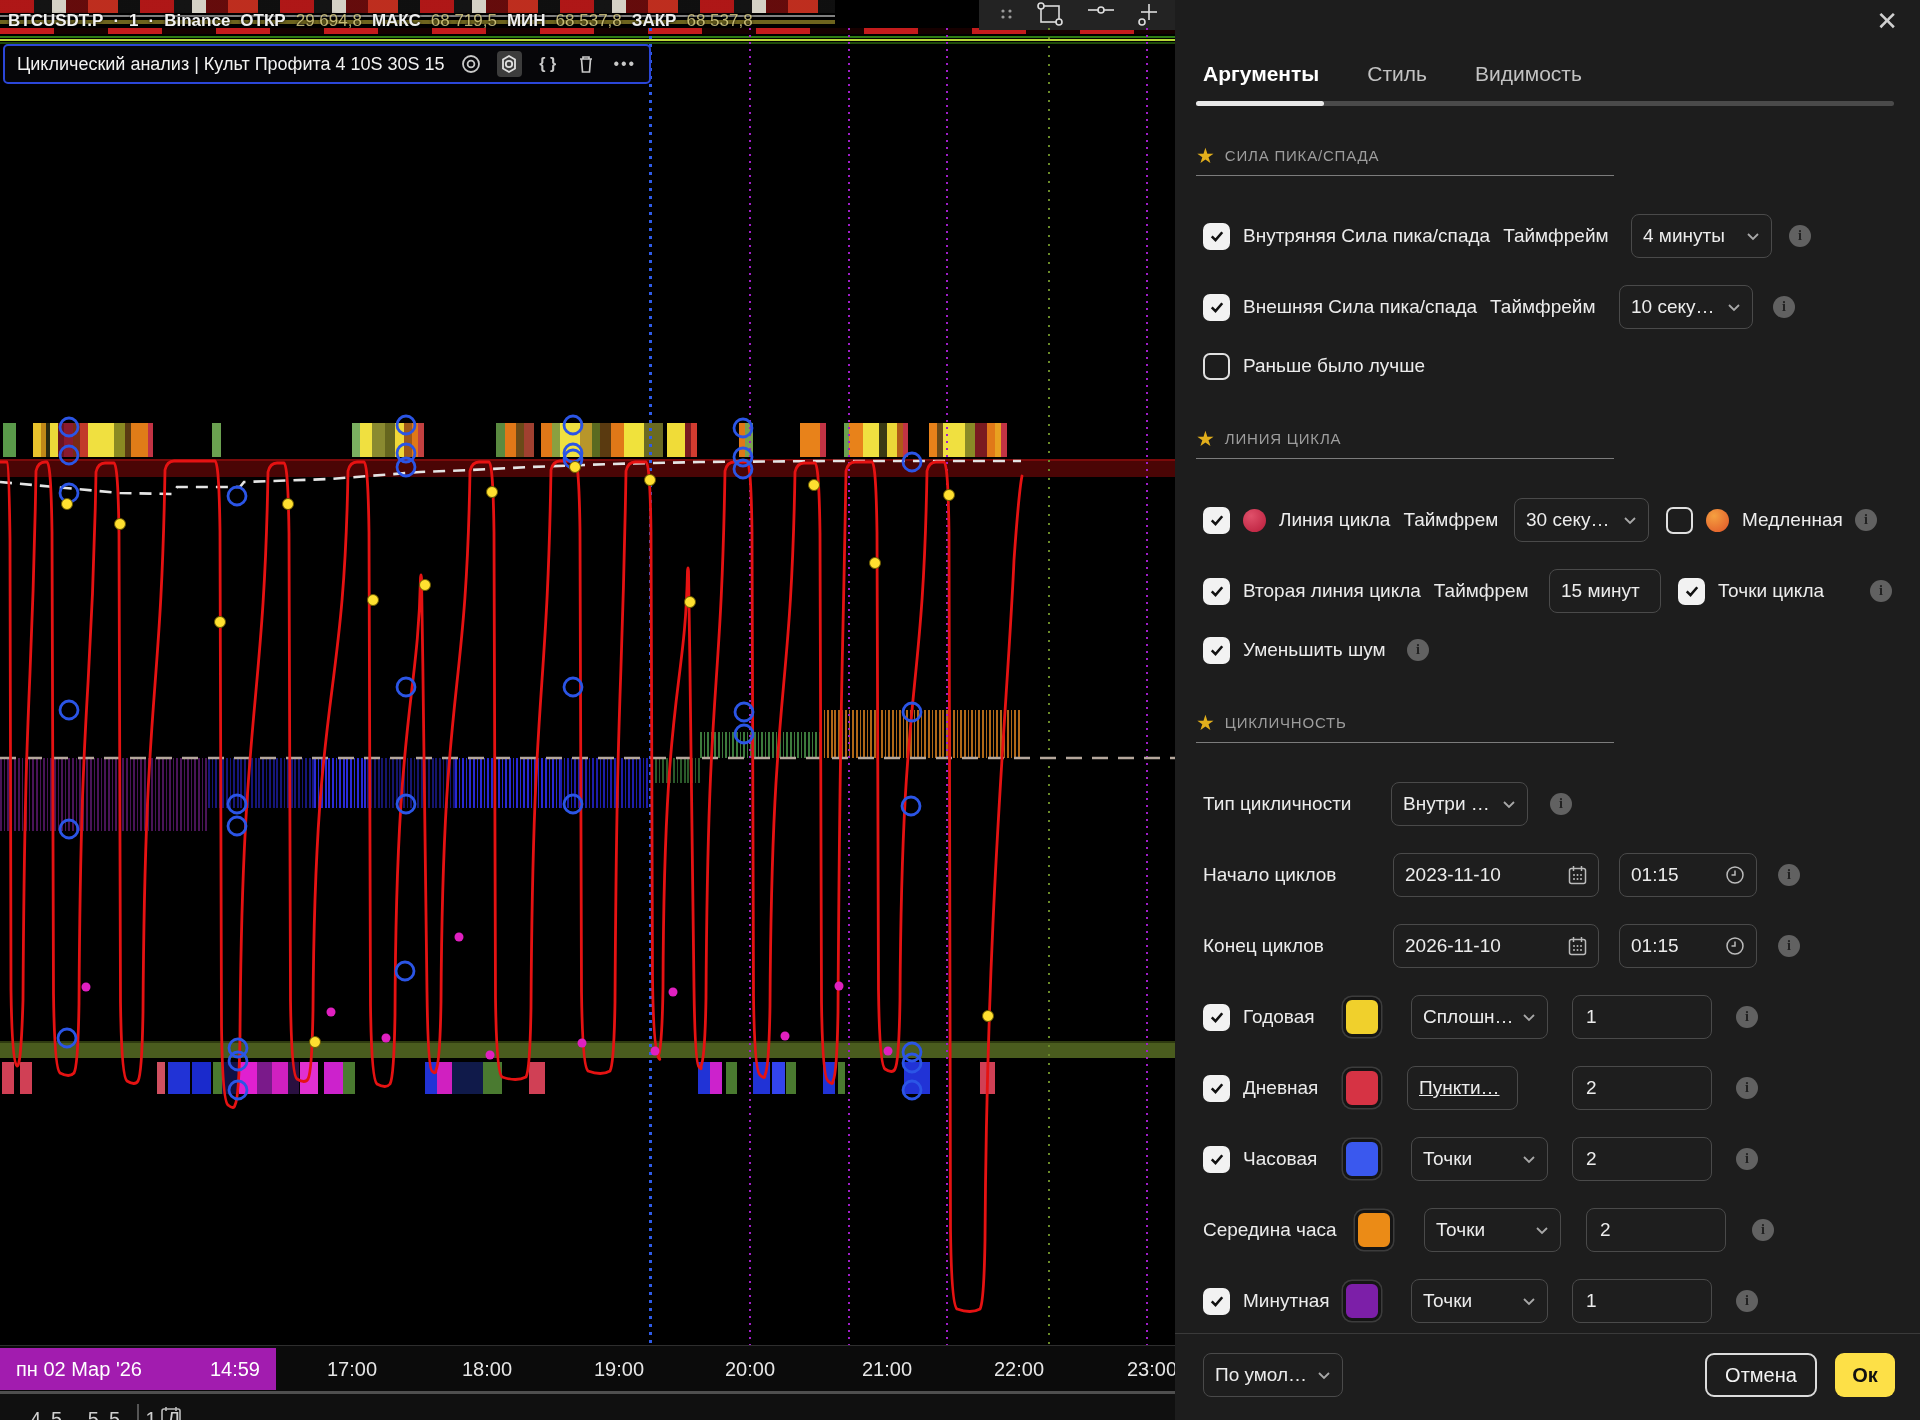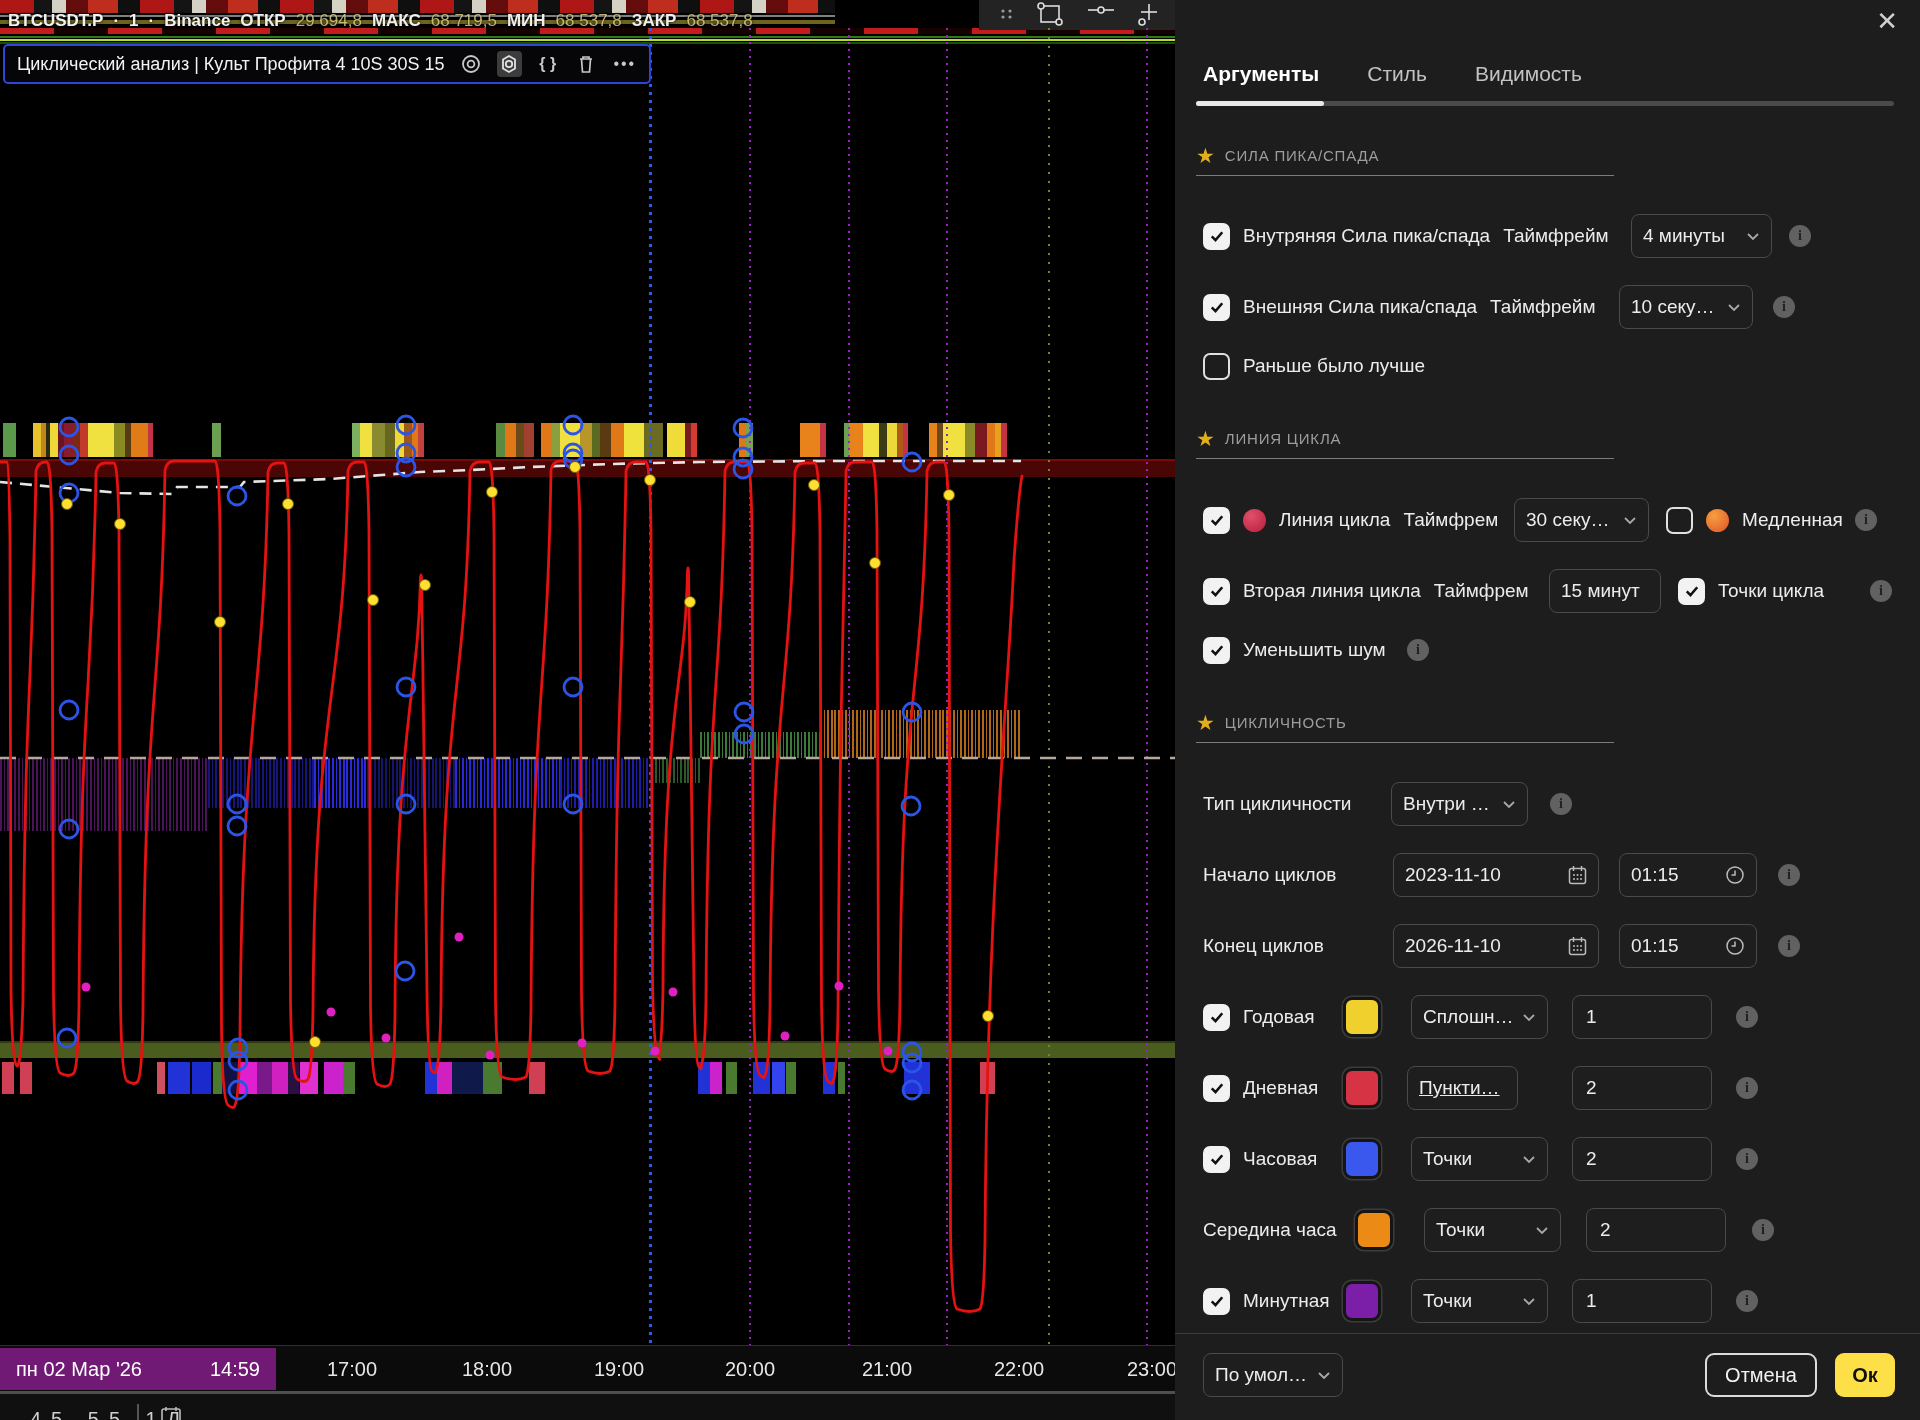--- a/index.html
+++ b/index.html
@@ -30,21 +30,21 @@
   .licon.active{background:#3c3c3c;}
   .licon.more{color:#c8c8c8;font-size:16px;letter-spacing:2px;}
   .licon.braces{color:#c8c8c8;font-size:16px;font-weight:bold;}
   #chart-svg{position:absolute;left:0;top:0;z-index:5;}
   .band{position:absolute;left:0;width:1175px;z-index:1;}
   .hist-seg{position:absolute;z-index:2;}
   .heat-seg{position:absolute;z-index:2;}
   .vline{position:absolute;top:28px;height:1317px;z-index:4;}
   
   #taxis{position:absolute;left:0;top:1345px;width:1175px;height:46px;background:#0b0b0b;border-top:1px solid #2e2e2e;z-index:12;}
-  #cross-pill{position:absolute;left:0;top:2px;width:276px;height:42px;background:#701a75;color:#fff;
+  #cross-pill{position:absolute;left:0;top:2px;width:276px;height:42px;background:#a21caf;color:#fff;
     display:flex;align-items:center;justify-content:space-between;padding:0 16px;font-size:20px;white-space:nowrap;}
   .tick{position:absolute;top:0;height:46px;display:flex;align-items:center;transform:translateX(-50%);
     color:#e6e6e6;font-size:20px;}
   #bottom-strip{position:absolute;left:0;top:1391px;width:1175px;height:29px;background:#101010;border-top:3px solid #4f4f4f;overflow:hidden;z-index:12;}
   #bottom-strip .bt-txt{position:absolute;left:30px;top:14px;color:#cfcfcf;font-size:20px;letter-spacing:10px;}
   #bottom-strip .bt-div{position:absolute;left:137px;top:10px;width:2px;height:20px;background:#555;}
   #bottom-strip svg{position:absolute;left:160px;top:12px;}
   
   #panel{position:absolute;left:1175px;top:0;width:745px;height:1420px;background:#1d1d1d;z-index:20;color:#ececec;}
   #p-title{position:absolute;left:22px;top:6px;font-size:26px;font-weight:600;color:#f5f5f5;white-space:nowrap;}

